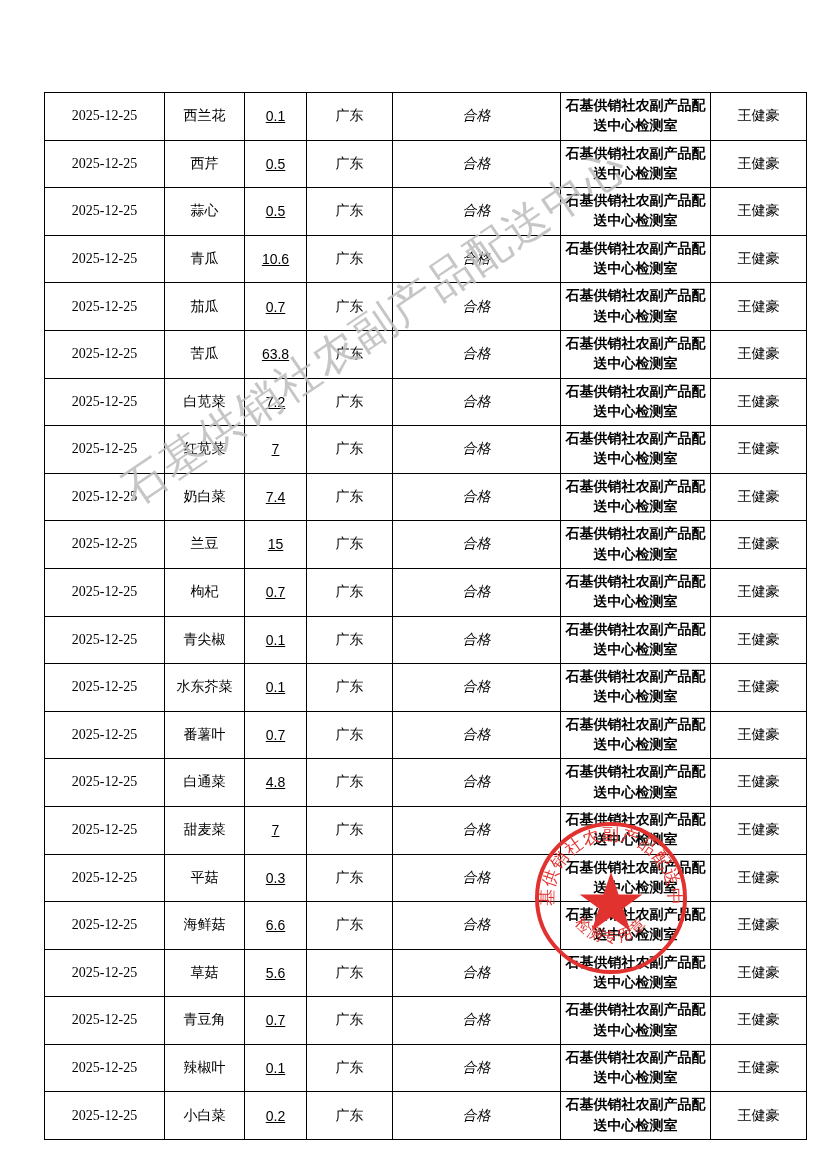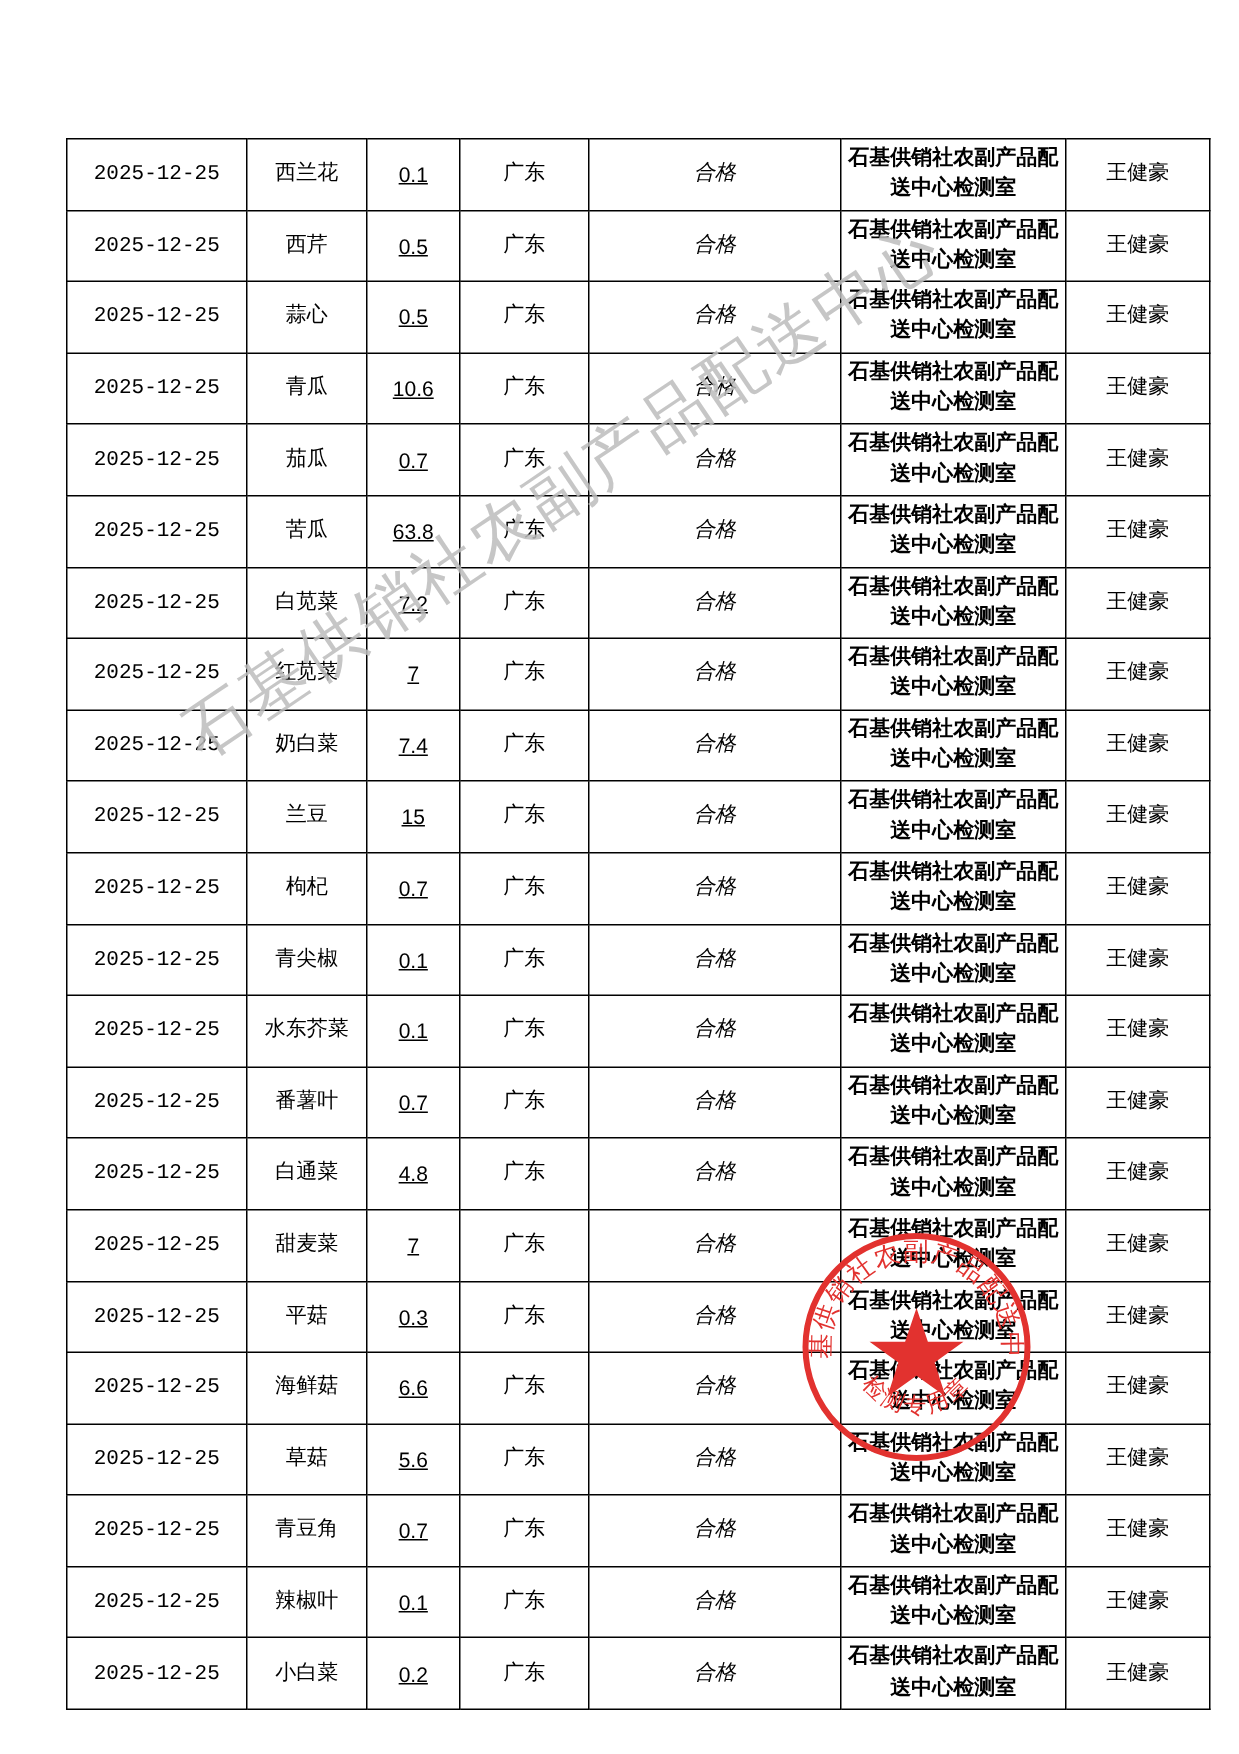--- a/index.html
+++ b/index.html
@@ -36,21 +36,21 @@
     border: 1px solid #000000;
     text-align: center;
     vertical-align: middle;
     font-size: 14px;
     line-height: 1.45;
     padding: 3px 2px;
     height: 44px;
     box-sizing: border-box;
     background: transparent;
   }
-  td.c-date   { width: 120px; font-family: Liberation Mono, monospace; font-size: 14.5px; }
+  td.c-date   { width: 120px; font-family: Liberation Serif, serif; font-size: 14.5px; }
   td.c-name   { width: 80px; }
   td.c-value  { width: 62px; font-family: "Liberation Sans", sans-serif; font-size: 14.5px; text-decoration: underline; }
   td.c-origin { width: 86px; font-size: 13px; text-align: center; }
   td.c-result { width: 168px; font-style: italic; }
   td.c-lab    { width: 150px; font-size: 13.5px; line-height: 1.4; font-weight: bold; }
   td.c-person { width: 96px; }
 
   .footer {
     position: absolute;
     left: 0;

